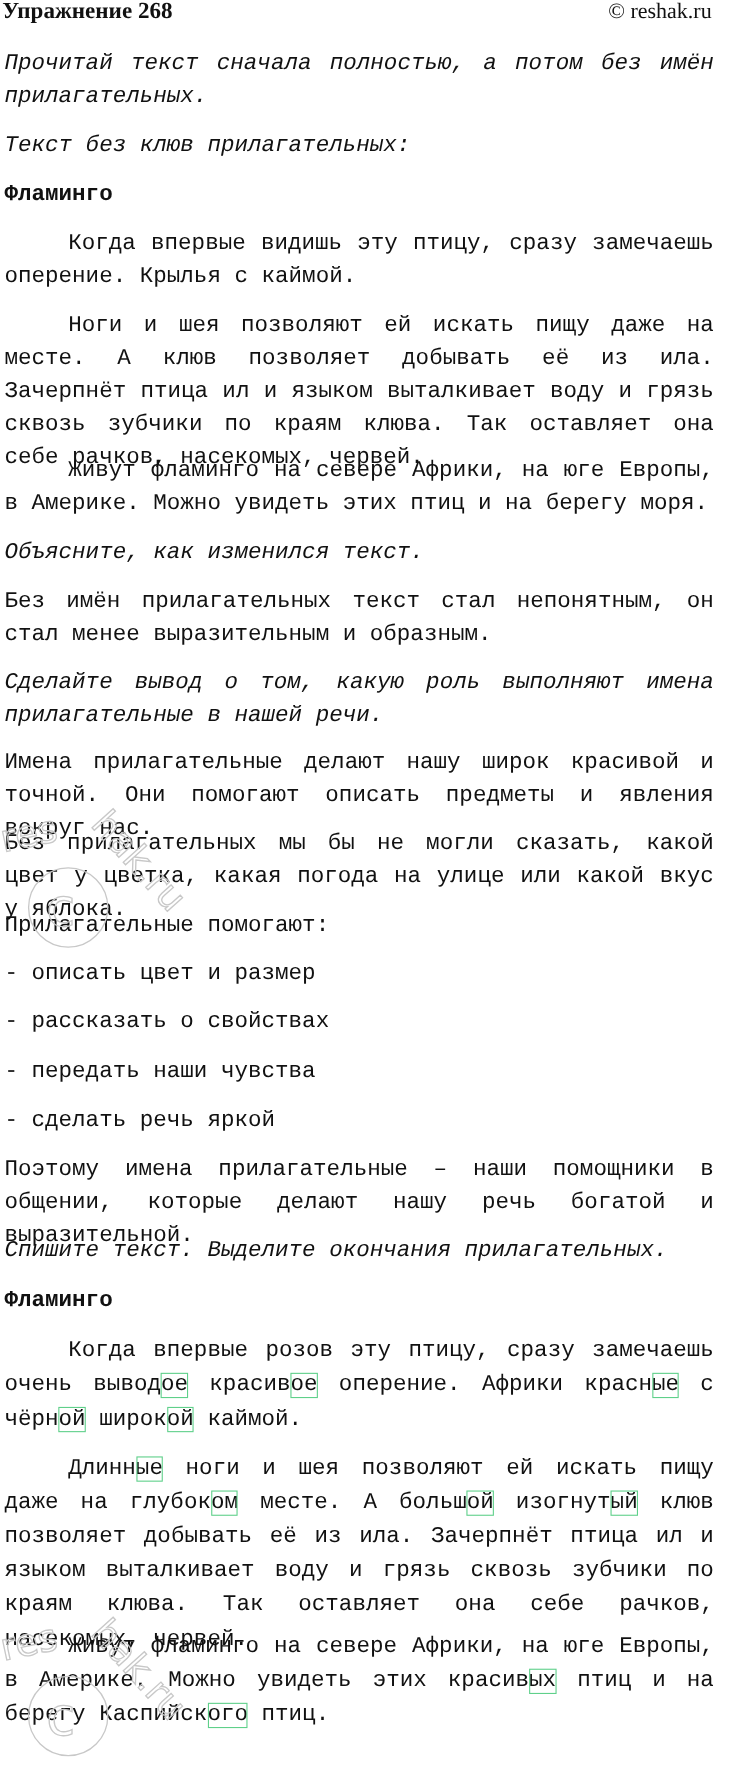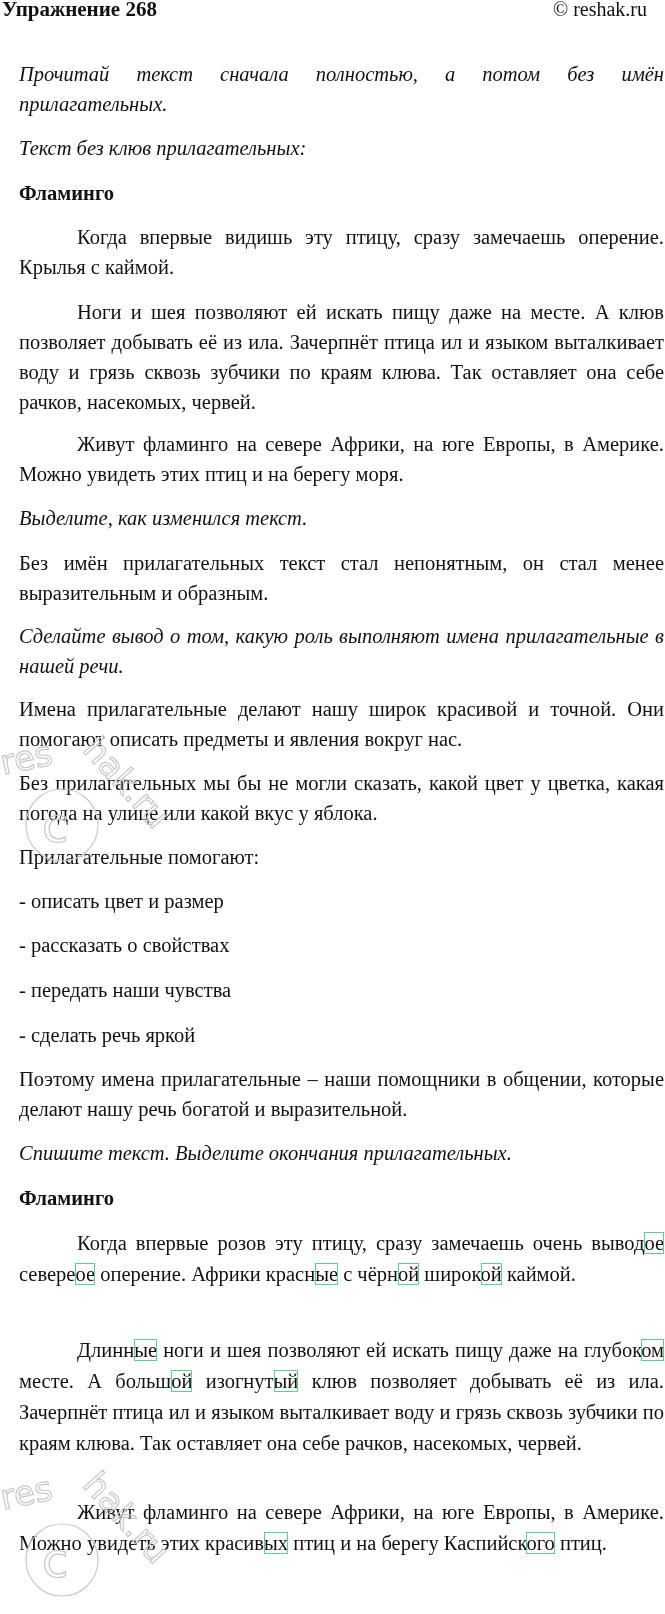--- a/index.html
+++ b/index.html
@@ -5,21 +5,21 @@
   html, body { margin: 0; padding: 0; background: #ffffff; }
   body {
     width: 665px; height: 1614px; position: relative; overflow: hidden;
     font-family: "Liberation Serif", "DejaVu Serif", serif;
     color: #111; font-size: 20.5px; line-height: 30px;
   }
   .page { position: absolute; left: 0; top: 0; width: 645px; padding: 0 10px 0 2px; }
   .header { display: flex; justify-content: space-between; align-items: baseline; height: 30px; margin-top: -6px; }
   .title { font-weight: bold; font-size: 21px; }
   .copyright { font-size: 20px; }
-  p { margin: 17px; text-align: justify; text-align-last: left; }
+  p { margin: 2px; text-align: justify; text-align-last: left; font-family: Liberation Mono, monospace; }
   .it { font-style: italic; }
   .b { font-weight: bold; }
   .ind { text-indent: 58px; }
   .blk { position: absolute; left: 2px; width: 645px; }
   .end { outline: 1.5px solid #5fd08a; outline-offset: -1px; padding: 0 0px; }
   .wm { position: absolute; pointer-events: none; }
 </style>
 </head>
 <body>
 
@@ -29,34 +29,34 @@
     <span class="copyright">© reshak.ru</span>
   </div>
 </div>
 
 <p class="blk it" style="top:42px">Прочитай текст сначала полностью, а потом без имён прилагательных.</p>
 <p class="blk it" style="top:116px">Текст без клюв прилагательных:</p>
 <p class="blk b" style="top:161px">Фламинго</p>
 <p class="blk ind" style="top:205px">Когда впервые видишь эту птицу, сразу замечаешь оперение. Крылья с каймой.</p>
 <p class="blk ind" style="top:280px">Ноги и шея позволяют ей искать пищу даже на месте. А клюв позволяет добывать её из ила. Зачерпнёт птица ил и языком выталкивает воду и грязь сквозь зубчики по краям клюва. Так оставляет она себе рачков, насекомых, червей.</p>
 <p class="blk ind" style="top:412px">Живут фламинго на севере Африки, на юге Европы, в Америке. Можно увидеть этих птиц и на берегу моря.</p>
-<p class="blk it" style="top:486px">Выделите, как изменился текст.</p>
+<p class="blk it" style="top:486px">Объясните, как изменился текст.</p>
 <p class="blk" style="top:531px">Без имён прилагательных текст стал непонятным, он стал менее выразительным и образным.</p>
 <p class="blk it" style="top:604px">Сделайте вывод о том, какую роль выполняют имена прилагательные в нашей речи.</p>
 <p class="blk" style="top:677px">Имена прилагательные делают нашу широк красивой и точной. Они помогают описать предметы и явления вокруг нас.</p>
 <p class="blk" style="top:751px">Без прилагательных мы бы не могли сказать, какой цвет у цветка, какая погода на улице или какой вкус у яблока.</p>
 <p class="blk" style="top:825px">Прилагательные помогают:</p>
 <p class="blk" style="top:869px">- описать цвет и размер</p>
 <p class="blk" style="top:913px">- рассказать о свойствах</p>
 <p class="blk" style="top:958px">- передать наши чувства</p>
 <p class="blk" style="top:1003px">- сделать речь яркой</p>
 <p class="blk" style="top:1047px">Поэтому имена прилагательные – наши помощники в общении, которые делают нашу речь богатой и выразительной.</p>
 <p class="blk it" style="top:1121px">Спишите текст. Выделите окончания прилагательных.</p>
 <p class="blk b" style="top:1166px">Фламинго</p>
-<p class="blk ind" style="top:1211px; line-height:31px"><span>Когда впервые розов эту птицу, сразу замечаешь очень </span><span>вывод</span><span class="end">ое</span><span> севере</span><span class="end">ое</span><span> оперение. Африки красн</span><span class="end">ые</span><span> с чёрн</span><span class="end">ой</span><span> широк</span><span class="end">ой</span><span> каймой.</span></p>
+<p class="blk ind" style="top:1211px; line-height:31px"><span>Когда впервые розов эту птицу, сразу замечаешь очень </span><span>вывод</span><span class="end">ое</span><span> красив</span><span class="end">ое</span><span> оперение. Африки красн</span><span class="end">ые</span><span> с чёрн</span><span class="end">ой</span><span> широк</span><span class="end">ой</span><span> каймой.</span></p>
 <p class="blk ind" style="top:1318px; line-height:31px"><span>Длинн</span><span class="end">ые</span><span> ноги и шея позволяют ей искать пищу даже на глубок</span><span class="end">ом</span><span> месте. А больш</span><span class="end">ой</span><span> изогнут</span><span class="end">ый</span><span> клюв позволяет добывать её из ила. Зачерпнёт птица ил и языком выталкивает воду и грязь сквозь зубчики по краям клюва. Так оставляет она себе рачков, насекомых, червей.</span></p>
 <p class="blk ind" style="top:1480px; line-height:31px"><span>Живут фламинго на севере Африки, на юге Европы, в Америке. Можно увидеть этих красив</span><span class="end">ых</span><span> птиц и на берегу Каспийск</span><span class="end">ого</span><span> птиц.</span></p>
 
 <svg class="wm" style="left:0px; top:725px" width="170" height="150">
   <g fill="none" stroke="#c8c8c8" stroke-width="1.2" font-family="DejaVu Sans, sans-serif">
     <text x="2" y="42" font-size="34" transform="rotate(-12 40 40)">res</text>
     <text x="75" y="40" font-size="34" transform="rotate(48 95 40)">hak.ru</text>
     <circle cx="62" cy="100" r="36"></circle>
     <text x="42" y="117" font-size="48">c</text>
   </g>

